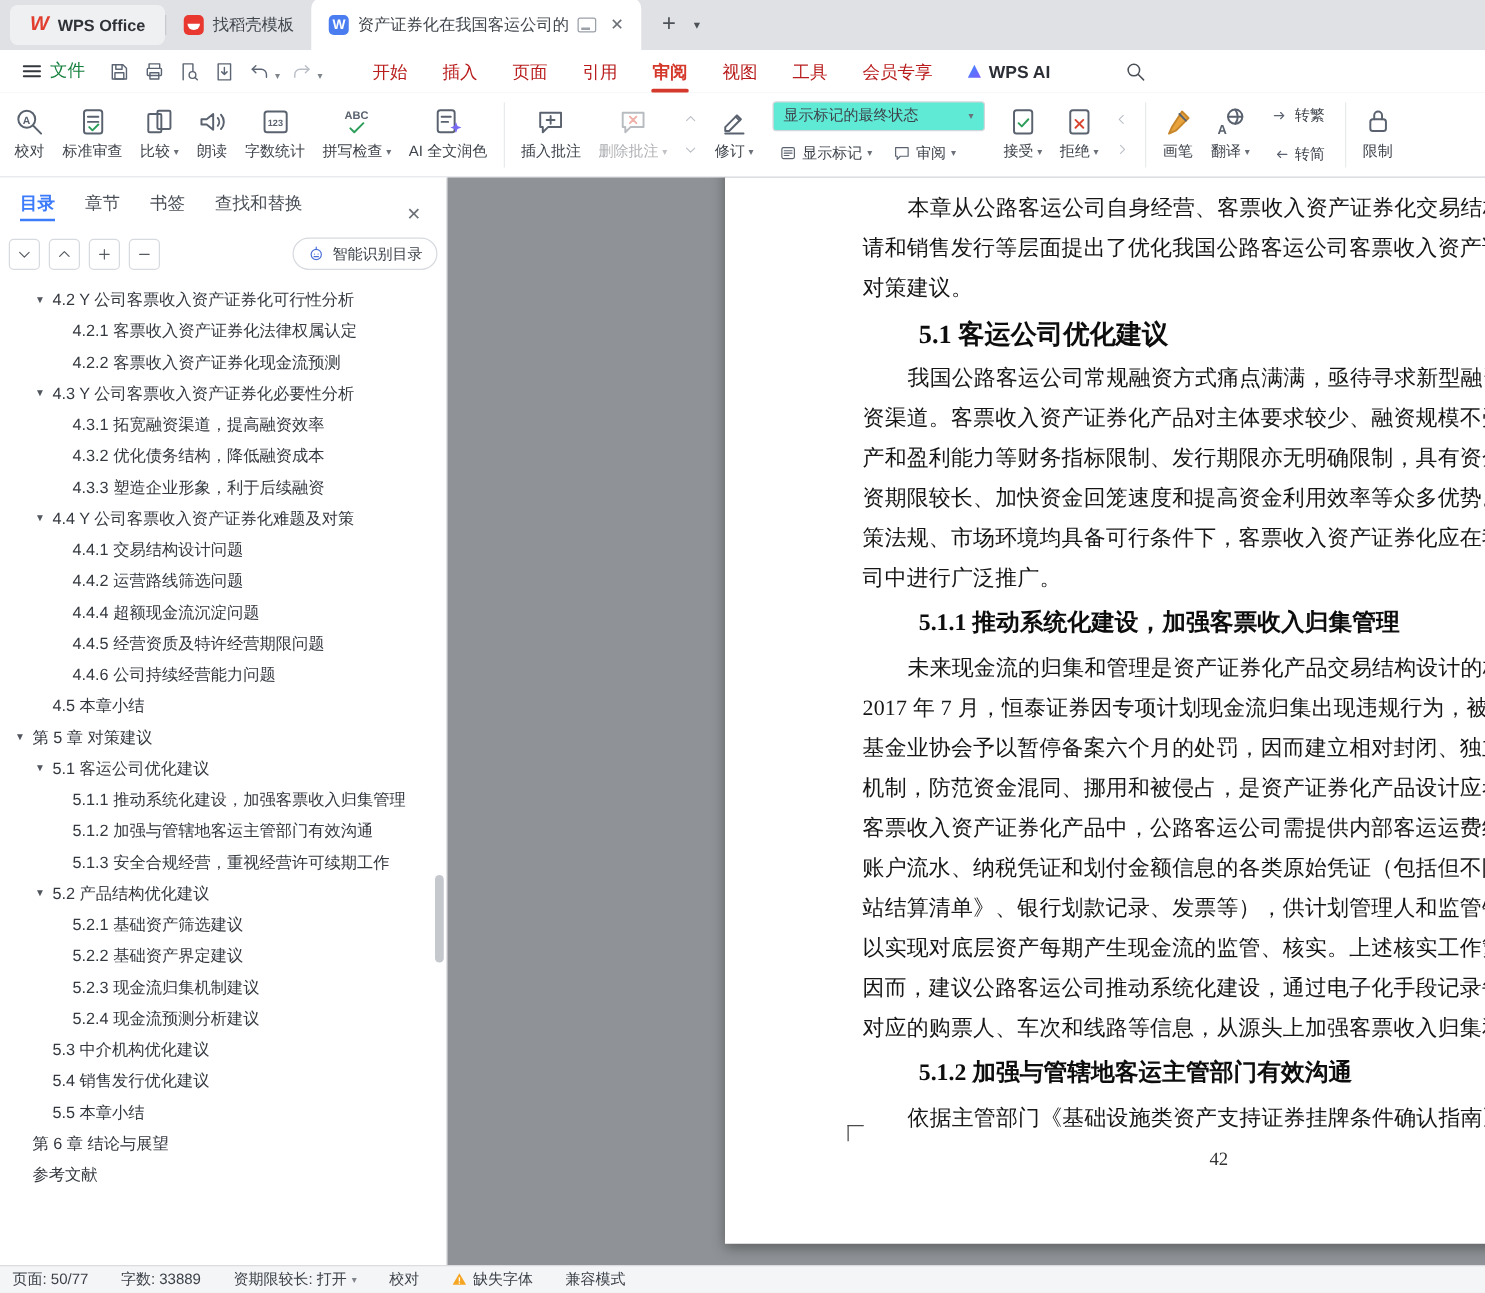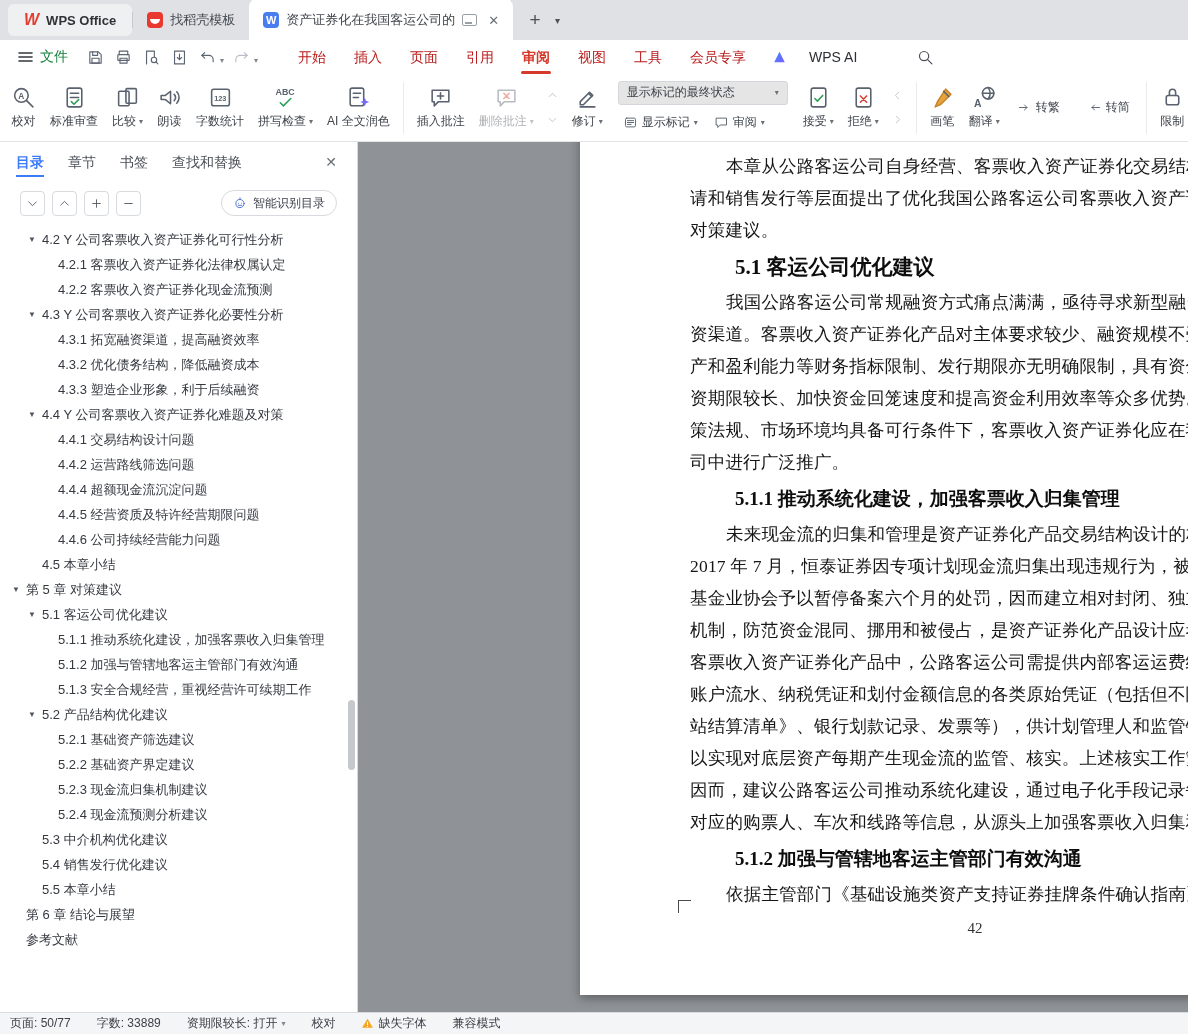--- a/index.html
+++ b/index.html
@@ -29,21 +29,21 @@
   .qat { display:flex; align-items:center; gap:2px; margin:0 10px 0 6px; }
   .qbtn { width:26px; height:24px; display:flex; align-items:center; justify-content:center; border-radius:3px; }
   .qbtn svg { width:17px; height:17px; }
   .qbtn svg * { stroke:#5b6472; fill:none; stroke-width:1.6; stroke-linecap:round; stroke-linejoin:round; }
   .qbtn.dis svg * { stroke:#b9bec6; }
   .qcaret { font-size:8px; color:#80858c; margin:6px 2px 0 -2px; }
   .nav { display:flex; margin-left:14px; height:34px; }
   .nav-item { padding:0 14px; font-size:14px; color:#b91c1c; line-height:34px; position:relative; white-space:nowrap; }
   .nav-item.active { color:#d5392b; font-weight:bold; }
   .nav-item.active::after { content:""; position:absolute; left:50%; transform:translateX(-50%); bottom:0; width:30px; height:3px; background:#d5392b; border-radius:2px; }
-  .wps-ai { display:flex; align-items:center; gap:22px; padding:0 12px; font-size:14px; font-weight:normal; color:#2c3036; white-space:nowrap; }
+  .wps-ai { display:flex; align-items:center; gap:4px; padding:0 12px; font-size:14px; font-weight:bold; color:#2c3036; white-space:nowrap; }
   .search-btn { margin-left:42px; width:28px; height:26px; display:flex; align-items:center; justify-content:center; }
   .search-btn svg { width:17px; height:17px; }
   .search-btn svg * { stroke:#4a4f57; fill:none; stroke-width:1.7; stroke-linecap:round; }
 
   
   .ribbon { height:68px; background:#fff; border-bottom:1px solid #e2e4e7; display:flex; align-items:center; padding:0 4px; overflow:hidden; }
   .rbtn { display:flex; flex-direction:column; align-items:center; justify-content:center; gap:3px; padding:4px 7px; border-radius:4px; flex:none; }
   .rbtn.disabled { opacity:.42; }
   .ric svg { width:25px; height:25px; display:block; }
   .ric svg * { stroke:#59626e; fill:none; stroke-width:1.5; stroke-linecap:round; stroke-linejoin:round; }
@@ -53,38 +53,38 @@
   .ric svg .fpurple { fill:#7a6bf5; stroke:none; }
   .ric svg .famber { fill:#e8a33d; stroke:#c8862a; }
   .rlb { font-size:12px; color:#3e434b; white-space:nowrap; display:flex; align-items:center; gap:3px; }
   .caret { font-size:8px; color:#6b7078; }
   .rsep { width:1px; height:52px; background:#e8eaec; margin:0 6px; flex:none; }
   .rnavstack { display:flex; flex-direction:column; gap:5px; margin:0 2px; flex:none; }
   .mini { width:20px; height:19px; display:flex; align-items:center; justify-content:center; border-radius:3px; }
   .mini svg { width:13px; height:13px; }
   .mini svg * { stroke:#b9bec6; fill:none; stroke-width:1.6; stroke-linecap:round; stroke-linejoin:round; }
   .combo-col { display:flex; flex-direction:column; gap:6px; margin:0 8px; flex:none; }
-  .combo { width:170px; height:24px; border:1px solid #d3d6da; border-radius:3px; background:#e5e5e5; display:flex; align-items:center; justify-content:space-between; padding:0 8px; font-size:12px; color:#3e434b; white-space:nowrap; }
+  .combo { width:170px; height:24px; border:1px solid #d3d6da; border-radius:3px; background:#5eead4; display:flex; align-items:center; justify-content:space-between; padding:0 8px; font-size:12px; color:#3e434b; white-space:nowrap; }
   .combo-row { display:flex; gap:6px; }
   .sbtn { height:24px; display:flex; align-items:center; gap:4px; font-size:12px; color:#3e434b; padding:0 5px; border-radius:3px; white-space:nowrap; }
   .sbtn svg { width:15px; height:15px; }
   .sbtn svg * { stroke:#59626e; fill:none; stroke-width:1.5; stroke-linecap:round; stroke-linejoin:round; }
-  .stack-col { display:flex; flex-direction:row; gap:17px; margin:0 5px; flex:none; }
+  .stack-col { display:flex; flex-direction:column; gap:7px; margin:0 5px; flex:none; }
 
   
   .main { display:flex; height:870px; }
 
   
   .sidebar { width:358px; background:#fff; border-right:1px solid #d7d9dc; position:relative; display:flex; flex-direction:column; flex:none; }
-  .side-tabs { height:40px; display:flex; align-items:center; gap:24px; padding:0 16px; font-size:14px; color:#4a4f57; flex:none; }
+  .side-tabs { height:40px; display:flex; align-items:flex-end; gap:24px; padding:0 16px; font-size:14px; color:#4a4f57; flex:none; }
   .side-tab { line-height:40px; height:40px; position:relative; white-space:nowrap; }
   .side-tab.active { color:#3c7bfa; font-weight:bold; }
   .side-tab.active::after { content:""; position:absolute; left:50%; transform:translateX(-50%); bottom:5px; width:28px; height:2px; background:#3c7bfa; }
   .side-close { margin-left:auto; color:#6b7077; font-size:14px; padding:2px 4px; }
-  .side-tools { height:42px; display:flex; align-items:center; gap:7px; padding:0 20px; flex:none; }
+  .side-tools { height:42px; display:flex; align-items:center; gap:7px; padding:0 7px; flex:none; }
   .tool-btn { width:25px; height:25px; border:1px solid #d7dade; border-radius:4px; background:#fff; display:flex; align-items:center; justify-content:center; }
   .tool-btn svg { width:13px; height:13px; }
   .tool-btn svg * { stroke:#565b63; fill:none; stroke-width:1.7; stroke-linecap:round; stroke-linejoin:round; }
   .smart-pill { margin-left:auto; height:26px; border:1px solid #d7dade; border-radius:14px; display:flex; align-items:center; gap:6px; padding:0 11px; font-size:12px; color:#3e434b; white-space:nowrap; }
   .smart-pill svg { width:14px; height:14px; }
   .smart-pill svg * { stroke:#4a6fd8; fill:none; stroke-width:1.6; stroke-linecap:round; }
   .toc { flex:1; overflow:hidden; padding-top:3px; }
   .toc-row { height:25px; display:flex; align-items:center; white-space:nowrap; font-size:13px; color:#34383f; overflow:hidden; }
   .toc-row.lv1 { padding-left:12px; }
   .toc-row.lv2 { padding-left:28px; }

